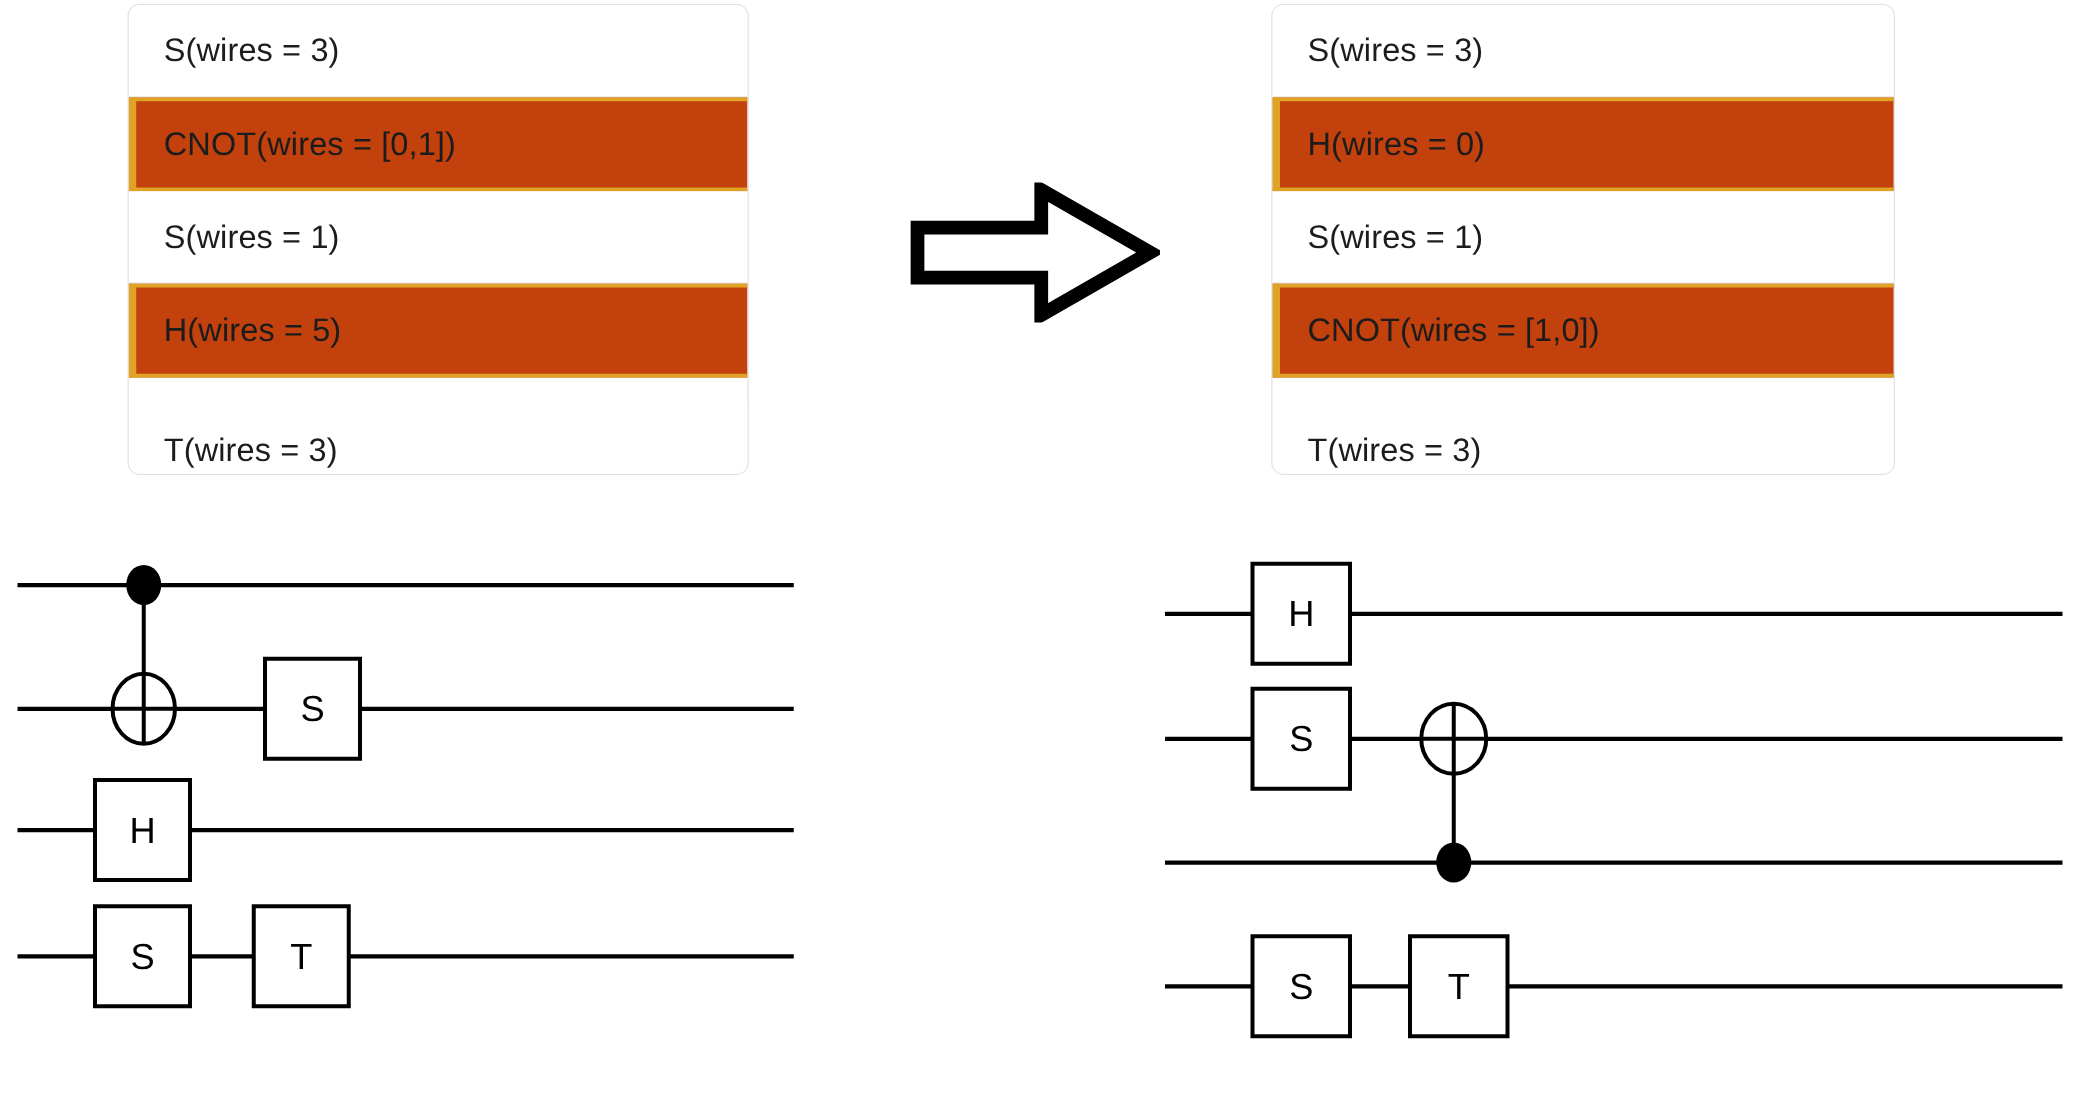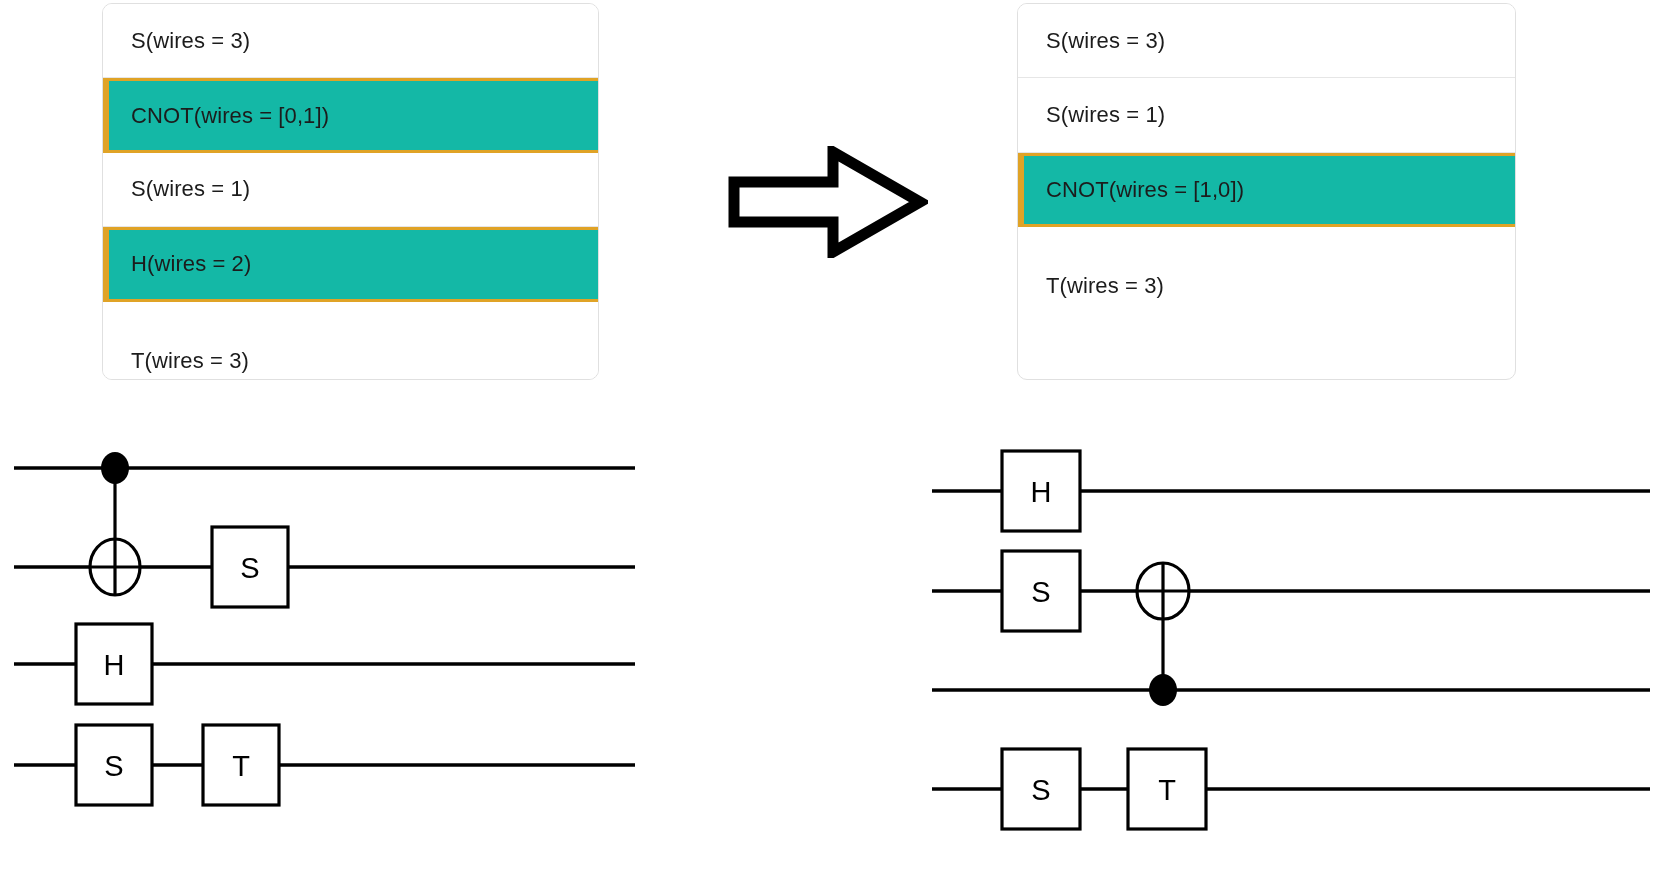--- a/index.html
+++ b/index.html
@@ -35,31 +35,31 @@
   }
   .op-card.left  { left: 102px; top: 3px;  width: 497px; height: 377px; }
   .op-card.right { left: 1017px; top: 3px; width: 499px; height: 377px; }
 
   .op-row {
     box-sizing: border-box;
     height: 74.4px;
     display: flex;
     align-items: center;
     padding-left: 28px;
-    font-size: 22px;
+    font-size: 26px;
     letter-spacing: 0.1px;
     color: #1c1c1c;
     background: #ffffff;
     border-bottom: 1px solid #e6e6e6;
     position: relative;
   }
   .op-card .op-row:last-child { border-bottom: none; margin-top: 22px; }
 
   .op-row.highlight {
-    background: #14b8a6;
+    background: #c2410c;
     border-top: 3px solid #e0a326;
     border-bottom: 3px solid #e0a326;
     border-left: 6px solid #e0a326;
     padding-left: 22px;
   }
 
   
   .arrow-wrap {
     position: absolute;
     left: 688px;
@@ -103,36 +103,39 @@
     <div class="op-row">
       <span>S(wires = 3)</span>
     </div>
     <div class="op-row highlight">
       <span>CNOT(wires = [0,1])</span>
     </div>
     <div class="op-row">
       <span>S(wires = 1)</span>
     </div>
     <div class="op-row highlight">
-      <span>H(wires = 2)</span>
+      <span>H(wires = 5)</span>
     </div>
     <div class="op-row">
       <span>T(wires = 3)</span>
     </div>
   </div>
 
   <div class="arrow-wrap">
     <svg width="240" height="112" viewBox="0 0 240 112">
       <polygon points="46,36 145,36 145,6 232,56 145,106 145,76 46,76" fill="#ffffff" stroke="#000000" stroke-width="11" stroke-linejoin="miter"></polygon>
     </svg>
   </div>
 
   <div class="op-card right">
     <div class="op-row">
       <span>S(wires = 3)</span>
+    </div>
+    <div class="op-row highlight">
+      <span>H(wires = 0)</span>
     </div>
     <div class="op-row">
       <span>S(wires = 1)</span>
     </div>
     <div class="op-row highlight">
       <span>CNOT(wires = [1,0])</span>
     </div>
     <div class="op-row">
       <span>T(wires = 3)</span>
     </div>

